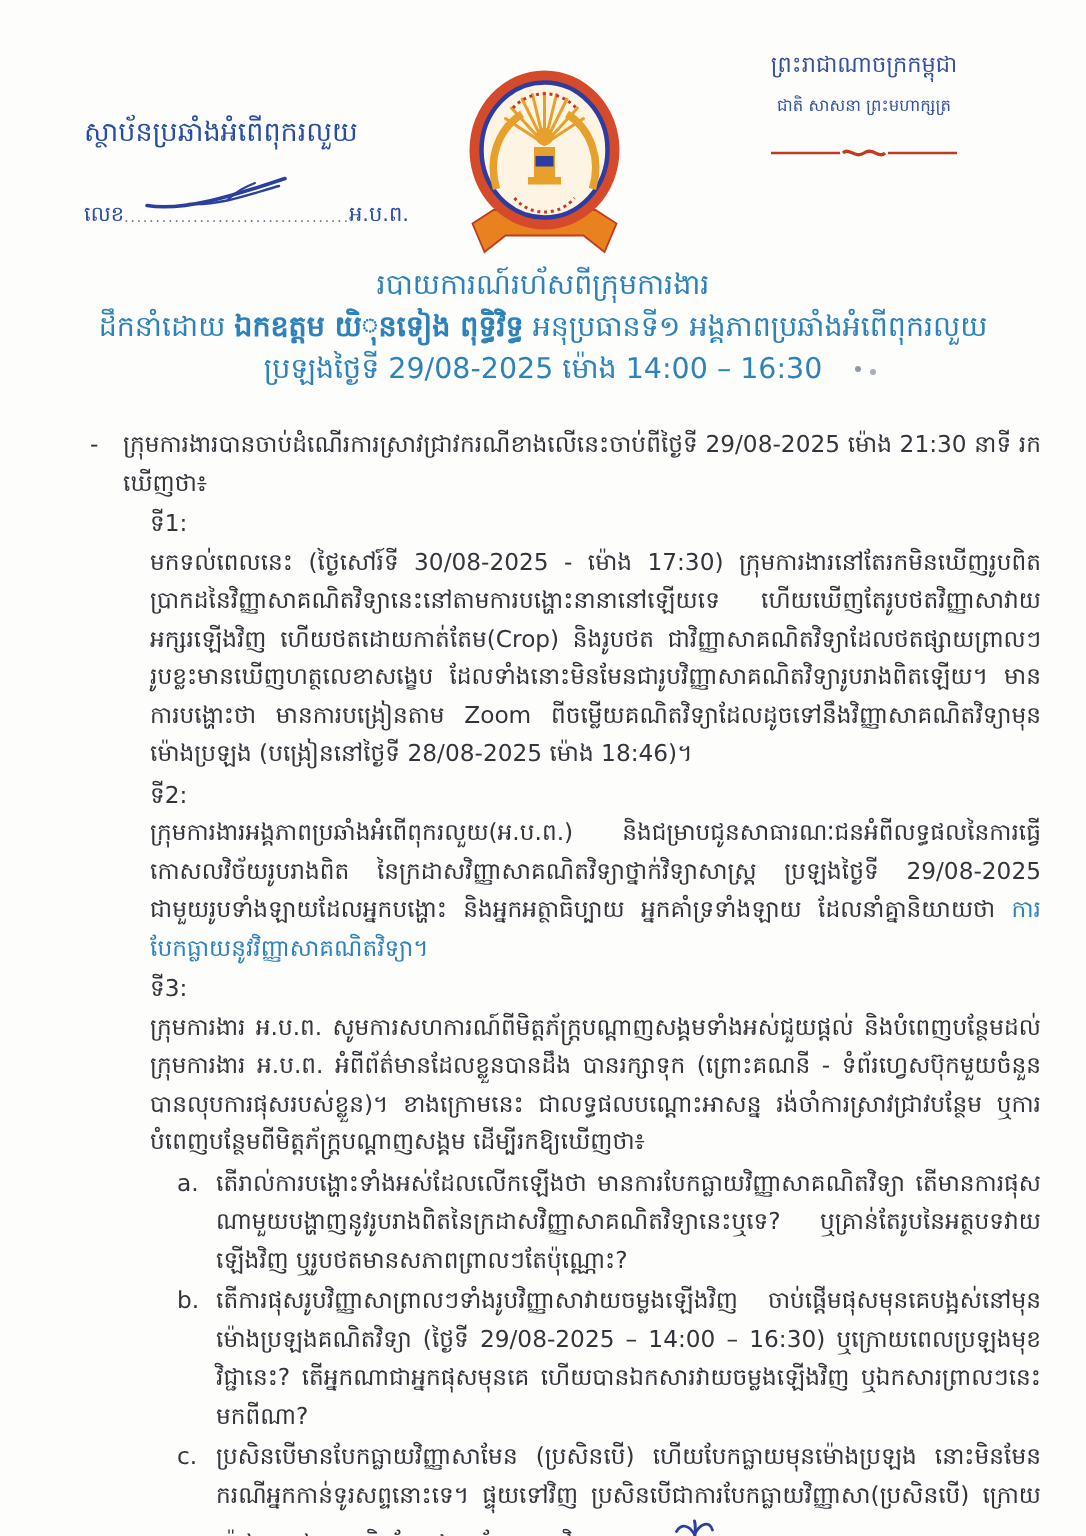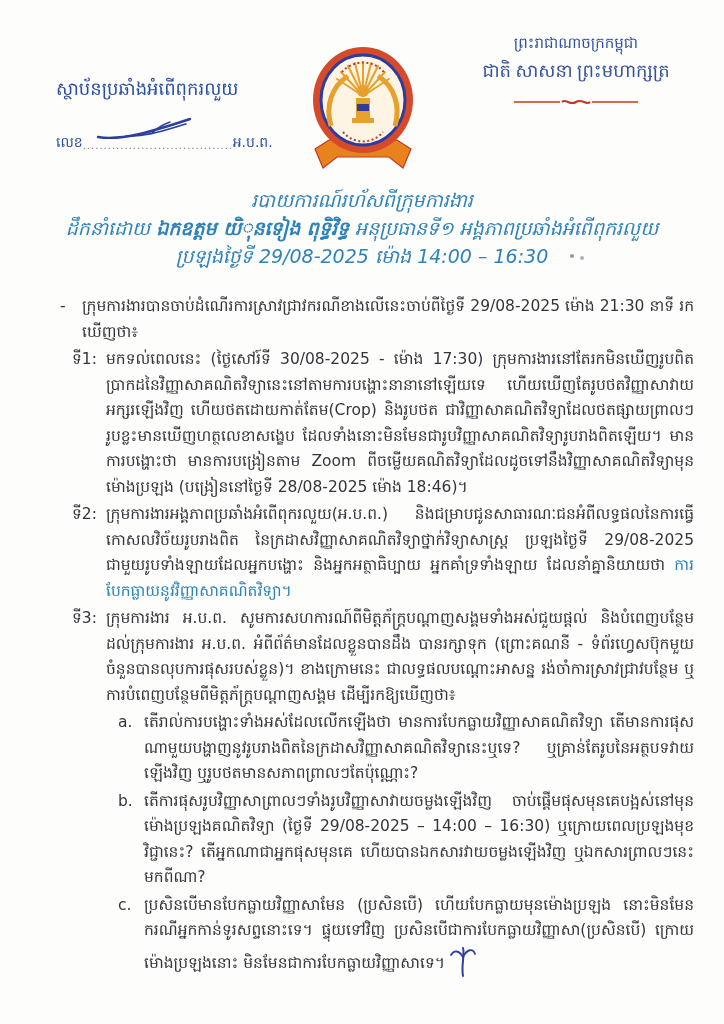--- a/index.html
+++ b/index.html
@@ -15,36 +15,36 @@
   
   .head{position:relative;height:168px;}
   .head-left{position:absolute;left:56px;top:76px;width:270px;color:#2a4da4;}
   .lh1{font-size:18px;line-height:25px;}
   .lh2{font-size:18px;line-height:25px;font-weight:bold;}
   .lh3{position:relative;margin-top:32px;font-size:14px;color:#2a4da4;display:flex;align-items:flex-end;}
   .lh3 .dots{flex:0 0 auto;letter-spacing:1px;color:#707a92;font-size:10px;line-height:16px;overflow:hidden;width:150px;white-space:nowrap;}
   .sig-svg{position:absolute;left:40px;top:-18px;}
   .head-right{position:absolute;left:442px;top:28px;width:268px;text-align:center;color:#33519e;}
   .kg1{font-size:15px;line-height:30px;}
-  .kg2{font-size:18px;line-height:26px;font-family:Liberation Serif, serif;}
+  .kg2{font-size:11px;line-height:26px;}
   .orn{margin:8px auto 0;width:128px;height:10px;}
   .emblem{position:absolute;left:310px;top:46px;width:106px;height:132px;}
   
-  .title{margin-top:18px;text-align:center;color:#2e82ba;font-size:19px;line-height:28px;padding:0 14px;font-style:italic;}
+  .title{margin-top:8px;text-align:center;color:#2e82ba;font-size:19px;line-height:28px;padding:0 14px;}
   .title .t-name{font-weight:bold;}
   .t4wrap{position:relative;display:inline-block;}
   .ink-dots{position:absolute;right:-26px;top:12px;width:4px;height:4px;border-radius:50%;
     background:#8f9aa8;box-shadow:10px 2px 0 0 #a7b0bc;}
   
   .bodytext{padding:24px 30px 0 60px;font-size:15.5px;line-height:25.5px;color:#34343c;}
   .row{display:flex;align-items:flex-start;margin-bottom:2px;}
   .row .marker{flex:0 0 auto;}
   .row .content{flex:1 1 auto;text-align:justify;}
   .row-intro .marker{width:22px;}
-  .row-point{margin-left:12px;}
+  .row-point{margin-left:40px;flex-direction:column;}
   .row-point .marker{width:34px;}
   .subpoints{margin-left:58px;}
   .row-sub .marker{width:26px;}
   .hl{color:#2e82ba;}
   .pen-mark{vertical-align:-10px;margin-left:4px;}
 </style>
 </head>
 <body>
 
 <div class="page">

